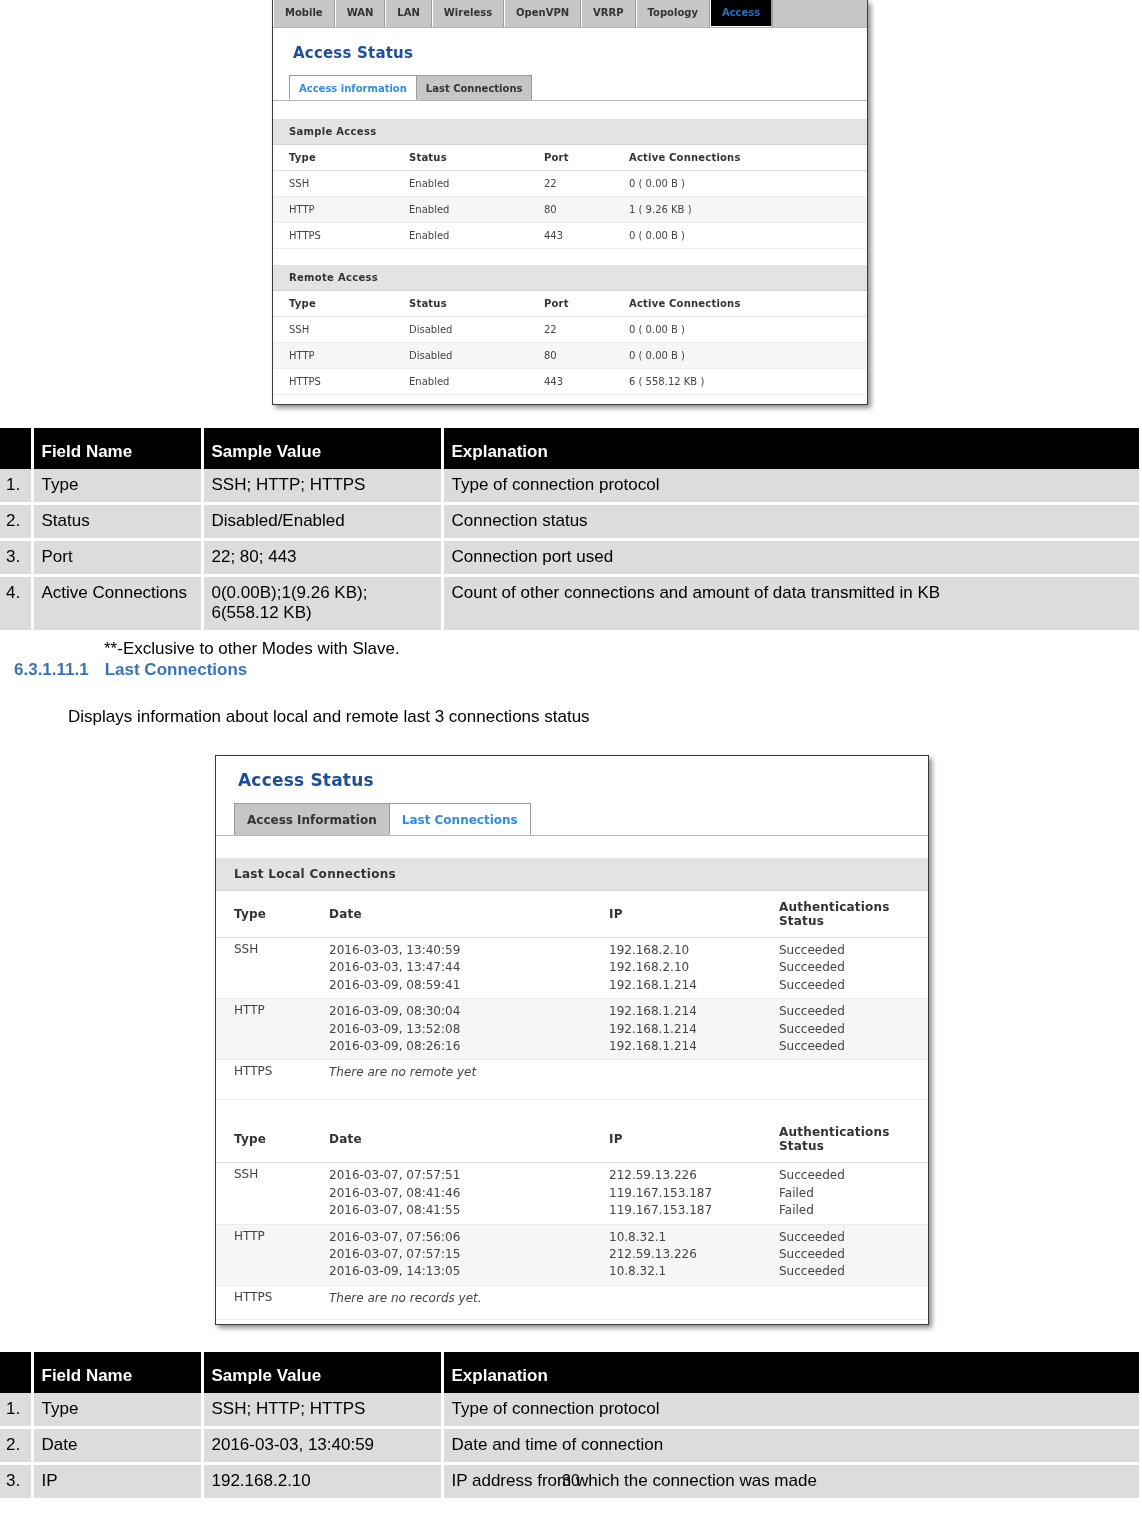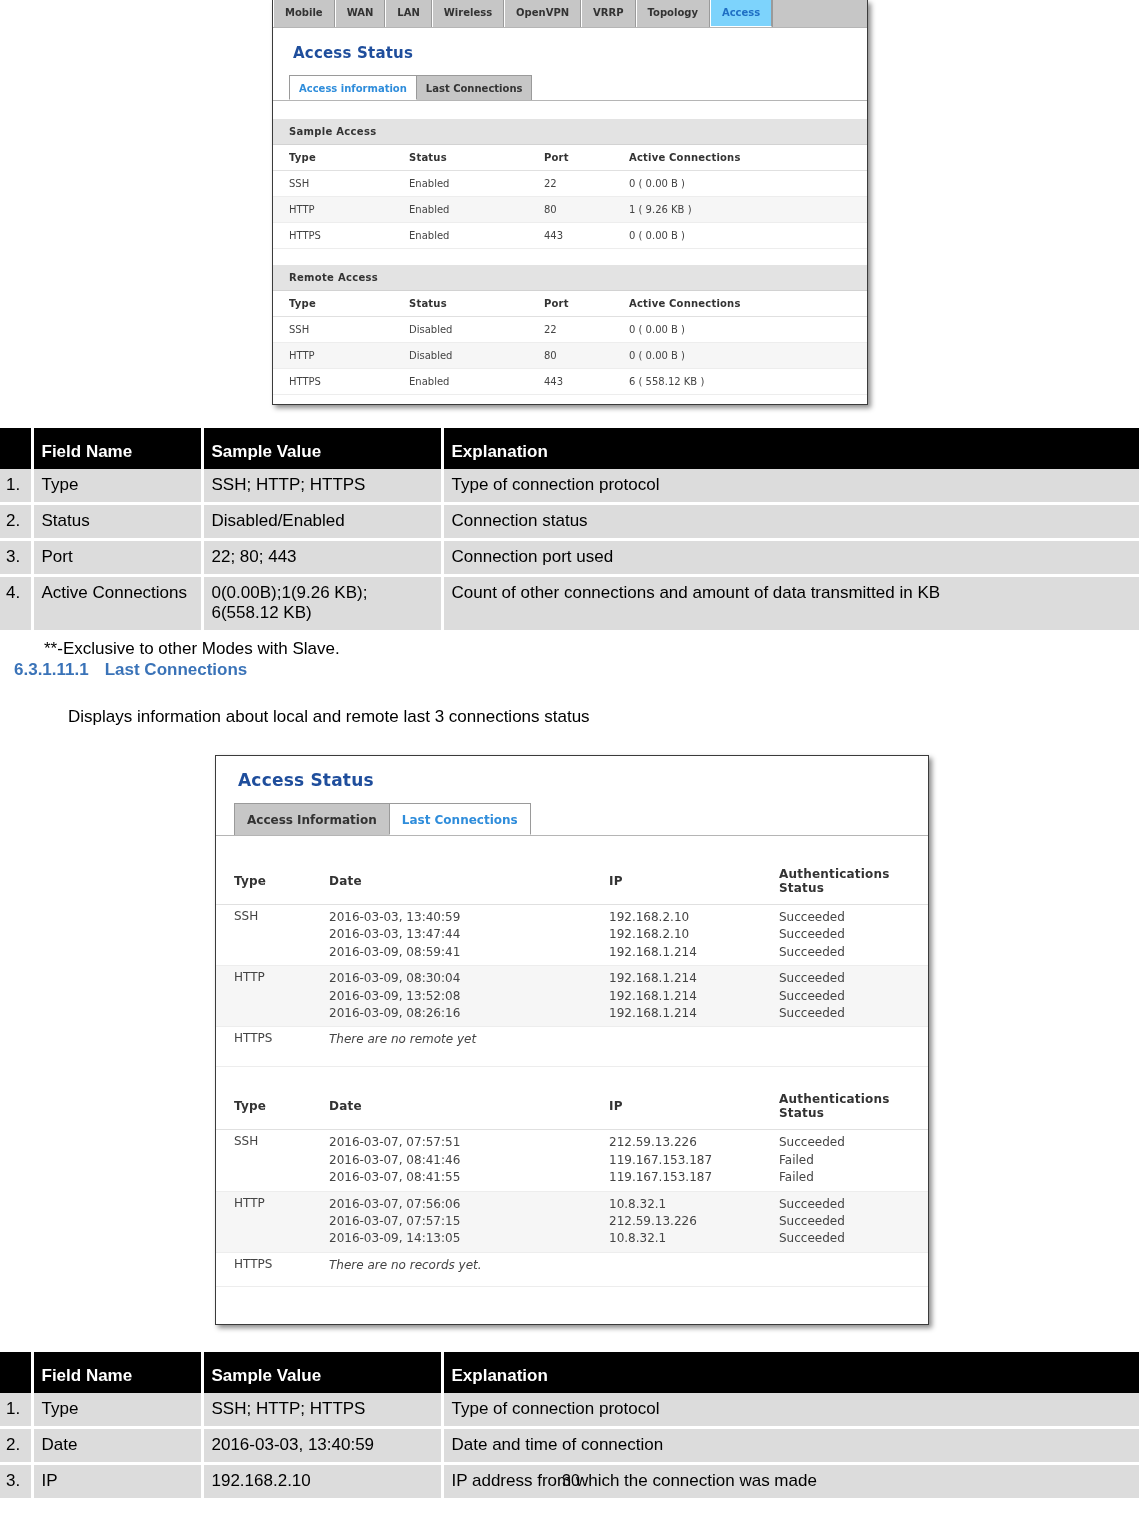--- a/index.html
+++ b/index.html
@@ -29,21 +29,21 @@
   .navtabs { display:flex; align-items:flex-end; height:28px; background:#ffffff; border-bottom:1px solid #b5b5b5; }
   .navtab {
     font-size:10px; font-weight:bold; color:#333;
     padding:6px 11px 20px 11px;
     background:#c6c6c6;
     border-left:1px solid #ffffff;
     border-right:1px solid #9a9a9a;
     height:28px; line-height:16px;
     white-space:nowrap;
   }
-  .navtab.active { background:#7dd3fc; color:#1f6fc4; border-bottom:1px solid #ffffff; }
+  .navtab.active { background:#000000; color:#1f6fc4; border-bottom:1px solid #ffffff; }
   .navtab-filler { flex:1; height:27px; background:#c6c6c6; border-left:1px solid #9a9a9a; }
 
   .panel-title {
     color:#1f4e9c; font-size:15px; font-weight:bold;
     padding:16px 0 14px 20px;
     letter-spacing:.2px;
   }
   .panel-title.big { font-size:17px; padding:14px 0 14px 22px; }
 
   .subtabs { display:flex; align-items:flex-end; padding-left:16px; border-bottom:1px solid #b5b5b5; height:25px; }
@@ -103,21 +103,21 @@
     font-size:17px; padding:6px 8px 7px 8px;
     border-right:3px solid #ffffff;
     border-bottom:3px solid #ffffff;
     vertical-align:top;
   }
   table.doc td.numcol { width:32px; padding:6px 2px 7px 6px; }
   table.doc col.c-name { width:170px; }
   table.doc col.c-val  { width:240px; }
 
   .note {
-    font-size:17px; padding:6px 0 0 44px;
+    font-size:17px; padding:6px 0 0 104px;
   }
   .h-section {
     font-size:17px; font-weight:bold; color:#3a73b8;
     padding:0 0 0 14px;
     display:flex; gap:16px;
   }
   .h-section .num { white-space:nowrap; }
   .body-text { font-size:17px; padding-left:68px; }
   .pagenum { position:absolute; left:0; top:1472px; width:1142px; text-align:center; font-size:16px; }
 
@@ -275,20 +275,21 @@
 <div class="shot shot2">
   <div class="panel-title big">Access Status</div>
 
   <div class="subtabs big">
     <div class="subtab">Access Information</div>
     <div class="subtab active">Last Connections</div>
   </div>
 
   <div style="height:22px;background:#fff;"></div>
 
+  <div class="sec-head big">Last Local Connections</div>
   <table class="grid big">
     <thead>
       <tr>
         <th style="width:95px">Type</th>
         <th style="width:280px">Date</th>
         <th style="width:170px">IP</th>
         <th>Authentications Status</th>
       </tr>
     </thead>
     <tbody>

